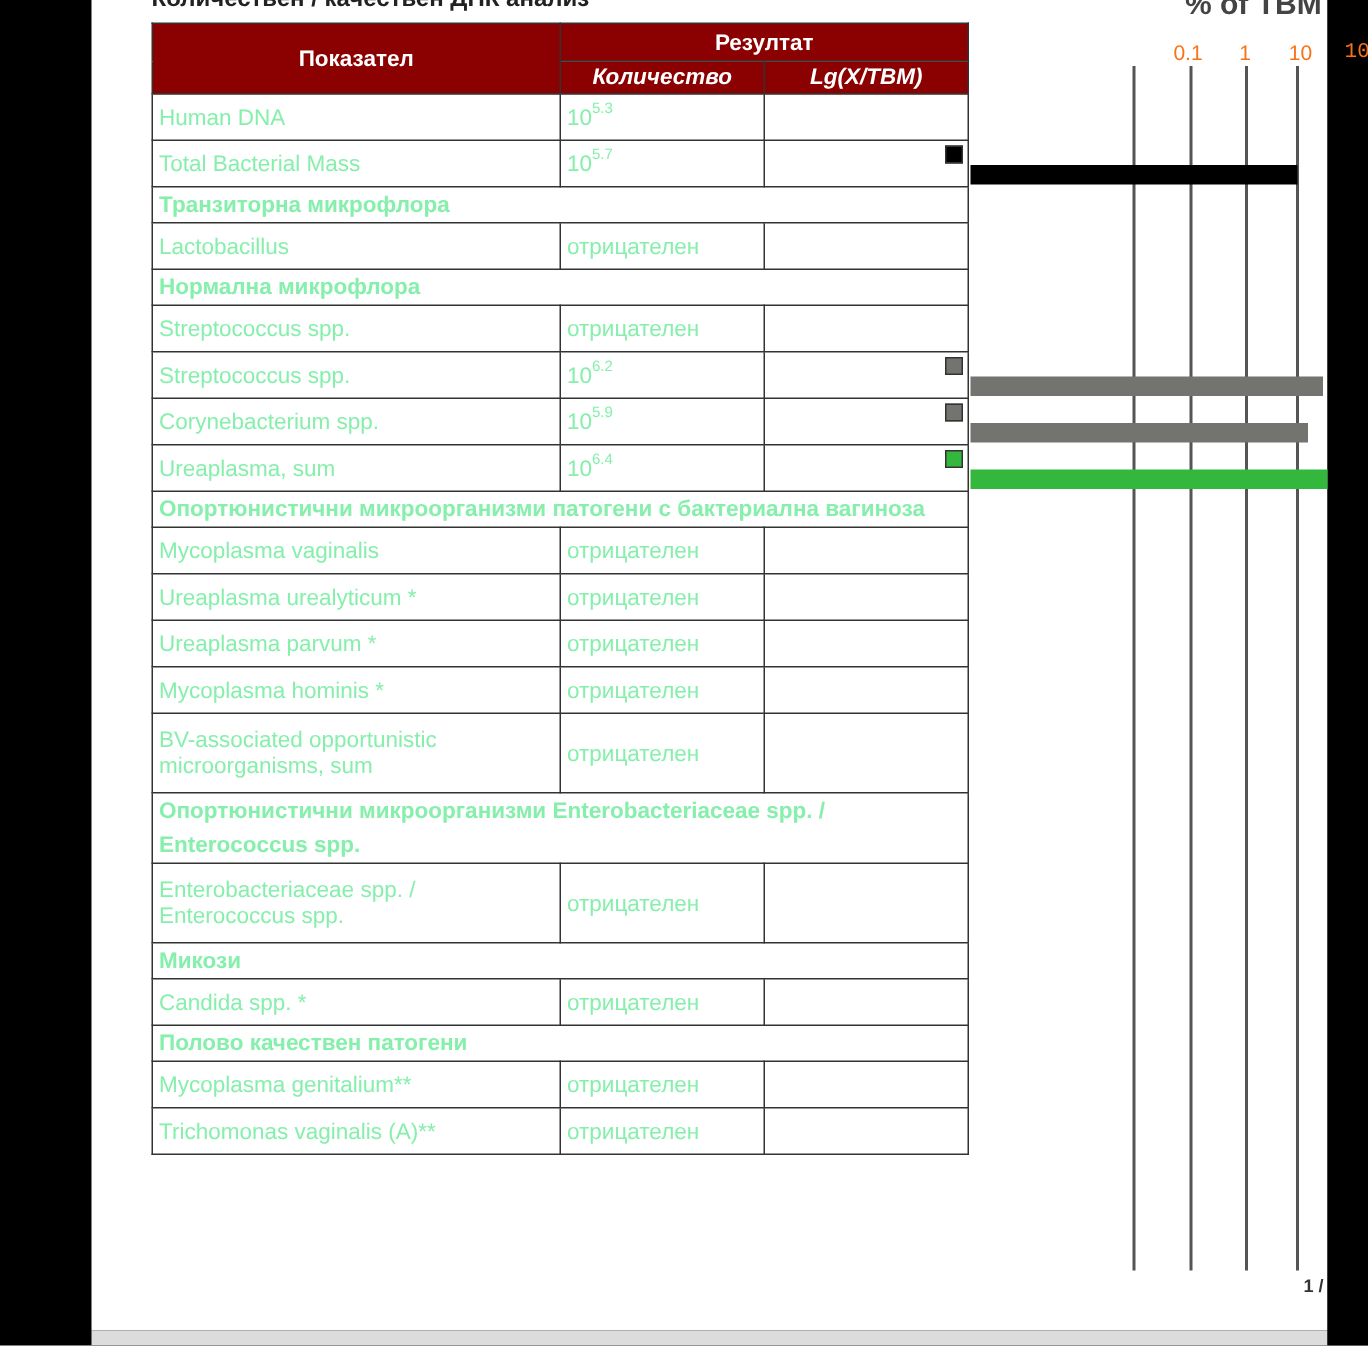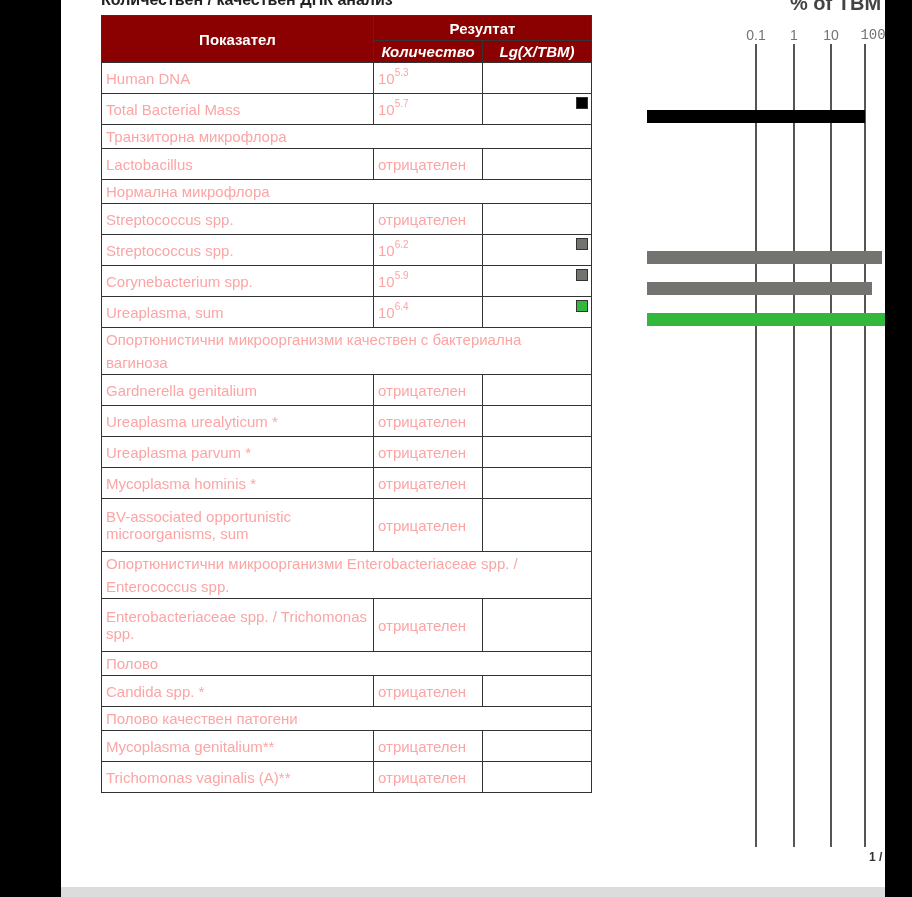--- a/index.html
+++ b/index.html
@@ -2,33 +2,33 @@
 <html><head>
 <meta charset="utf-8">
 <style>
   html, body { margin:0; padding:0; }
   body { width:912px; height:897px; background:#000; position:relative; overflow:hidden;
          font-family:"Liberation Sans", sans-serif; }
   .page { position:absolute; left:61px; top:0; width:824px; height:887px; background:#fff; }
   .bottom-bar { position:absolute; left:61px; top:887px; width:824px; height:10px; background:#dcdcdc; }
   .right-strip { position:absolute; left:885px; top:0; width:27px; height:897px; background:#000; }
   .doc-title { position:absolute; left:101px; top:-9px; font-size:16px; font-weight:bold; color:#222; white-space:nowrap; }
-  table.res { position:absolute; left:101px; top:15px; width:491px; border-collapse:collapse; table-layout:fixed; }
-  table.res td, table.res th { border:1.5px solid #333; font-size:15px; color:#fca5a5; padding:0 4px; vertical-align:middle; }
+  table.res { position:absolute; left:101px; top:15px; width:545px; border-collapse:collapse; table-layout:fixed; }
+  table.res td, table.res th { border:1.5px solid #333; font-size:15px; color:#86efac; padding:0 4px; vertical-align:middle; }
   table.res th { background:#8b0000; color:#fff; font-weight:bold; text-align:center; font-size:15px; }
   .h1 { height:25px; }
   .h2 { height:22px;font-style:italic; }
   tr.r { height:31px; }
   tr.r2 { height:53px; }
-  td.sec { font-weight:normal; line-height:23px; padding:3px 4px; }
+  td.sec { font-weight:bold; line-height:23px; padding:3px 4px; }
   td.val sup { font-size:10px; position:relative; top:-2px; }
   td.lg { position:relative; }
   .sq { position:absolute; right:3px; top:3px; width:12px; height:12px; border:1px solid #333; box-sizing:border-box; }
   .chart-title { position:absolute; left:790px; top:-8px; font-size:20px; font-weight:bold; color:#444; white-space:nowrap; }
-  .tick-label { position:absolute; top:27px; font-size:14px; color:#737373; transform:translateX(-50%); white-space:nowrap; }
+  .tick-label { position:absolute; top:27px; font-size:14px; color:#f97316; transform:translateX(-50%); white-space:nowrap;margin-left:36px; }
   .gridline { position:absolute; top:44px; width:2px; height:803px; background:#555; }
   .bar { position:absolute; height:13px; left:647px; }
   .page-num { position:absolute; left:869px; top:850px; font-size:12px; font-weight:bold; color:#333; }
 </style>
 </head>
 <body>
 
 <div class="page"></div>
 <div class="bottom-bar"></div>
 
@@ -89,24 +89,24 @@
         </td>
       </tr>
       <tr class="r">
         <td>Ureaplasma, sum</td>
         <td class="val"><span>10</span><sup>6.4</sup></td>
         <td class="lg">
           <div class="sq" style="background: rgb(51, 184, 61);"></div>
         </td>
       </tr>
       <tr>
-        <td colspan="3" class="sec">Опортюнистични микроорганизми качествен с бактериална вагиноза</td>
+        <td colspan="3" class="sec">Опортюнистични микроорганизми патогени с бактериална вагиноза</td>
       </tr>
       <tr class="r">
-        <td>Gardnerella genitalium</td>
+        <td>Mycoplasma vaginalis</td>
         <td class="val">отрицателен</td>
         <td class="lg"></td>
       </tr>
       <tr class="r">
         <td>Ureaplasma urealyticum *</td>
         <td class="val">отрицателен</td>
         <td class="lg"></td>
       </tr>
       <tr class="r">
         <td>Ureaplasma parvum *</td>
@@ -120,26 +120,26 @@
       </tr>
       <tr class="r2">
         <td>BV-associated opportunistic microorganisms, sum</td>
         <td class="val">отрицателен</td>
         <td class="lg"></td>
       </tr>
       <tr>
         <td colspan="3" class="sec">Опортюнистични микроорганизми Enterobacteriaceae spp. / Enterococcus spp.</td>
       </tr>
       <tr class="r2">
-        <td>Enterobacteriaceae spp. / Trichomonas spp.</td>
+        <td>Enterobacteriaceae spp. / Enterococcus spp.</td>
         <td class="val">отрицателен</td>
         <td class="lg"></td>
       </tr>
       <tr>
-        <td colspan="3" class="sec">Полово</td>
+        <td colspan="3" class="sec">Микози</td>
       </tr>
       <tr class="r">
         <td>Candida spp. *</td>
         <td class="val">отрицателен</td>
         <td class="lg"></td>
       </tr>
       <tr>
         <td colspan="3" class="sec">Полово качествен патогени</td>
       </tr>
       <tr class="r">

